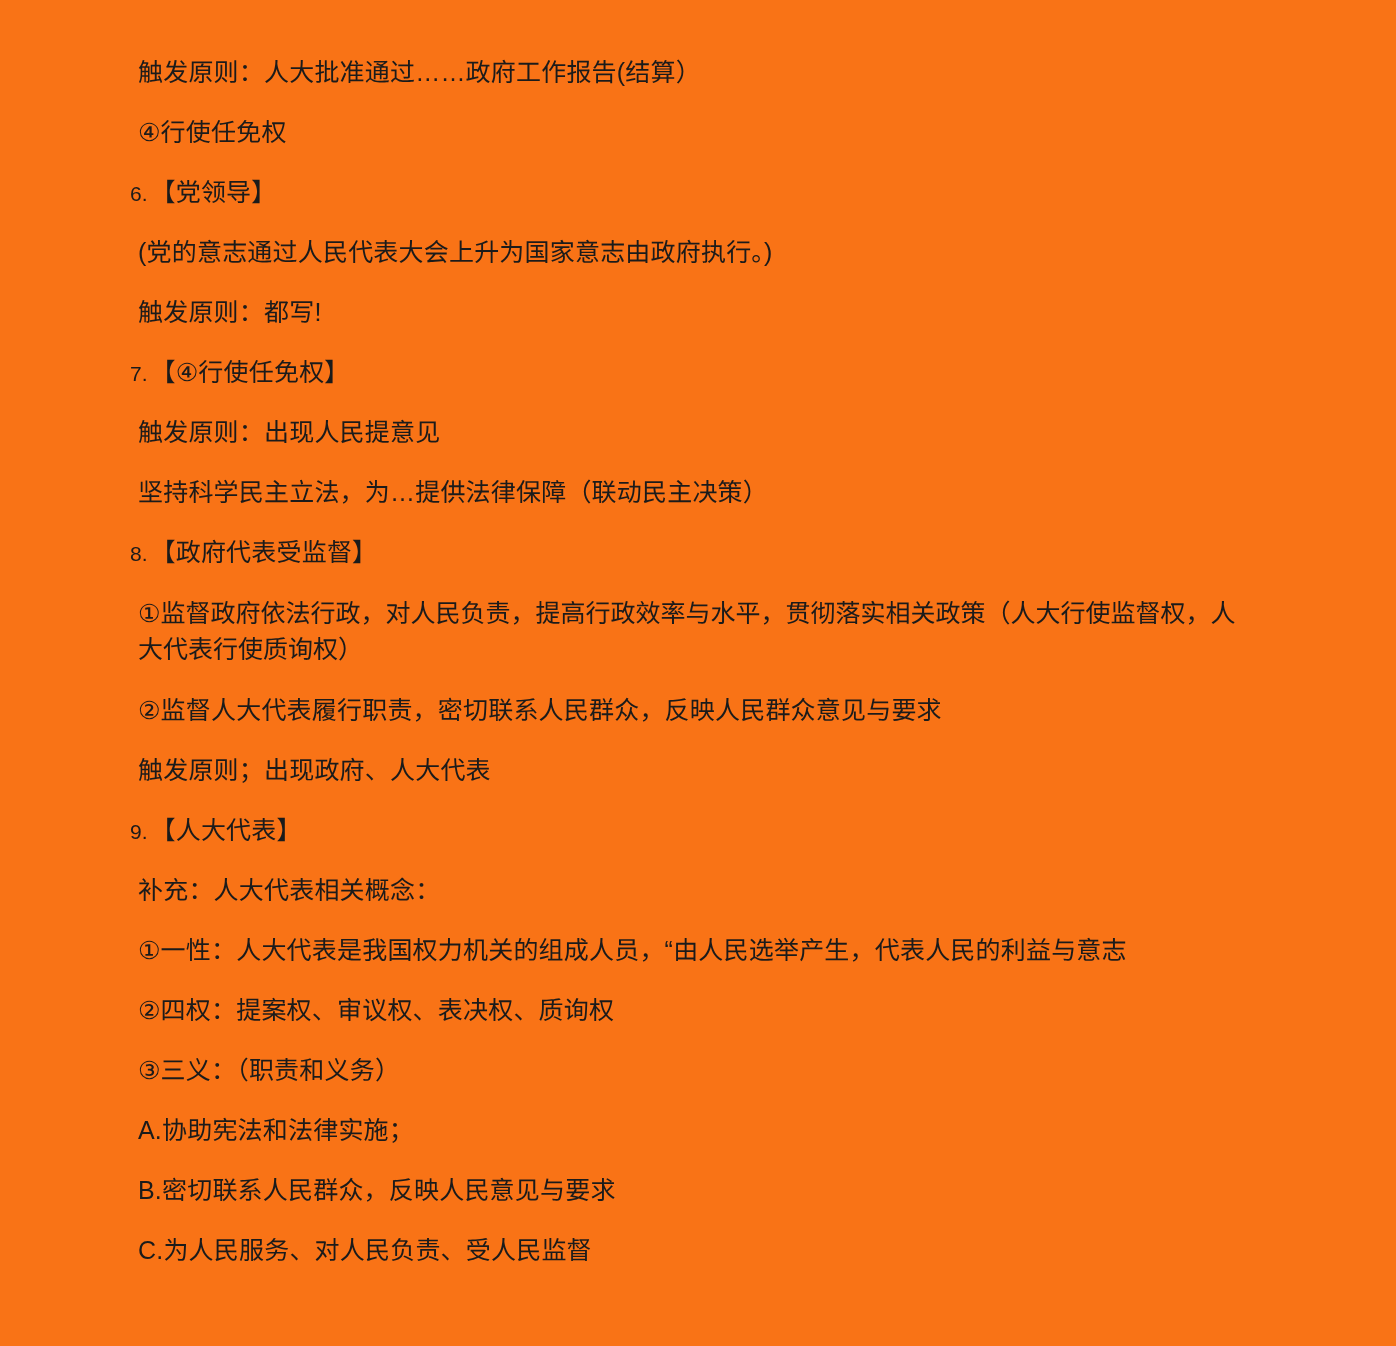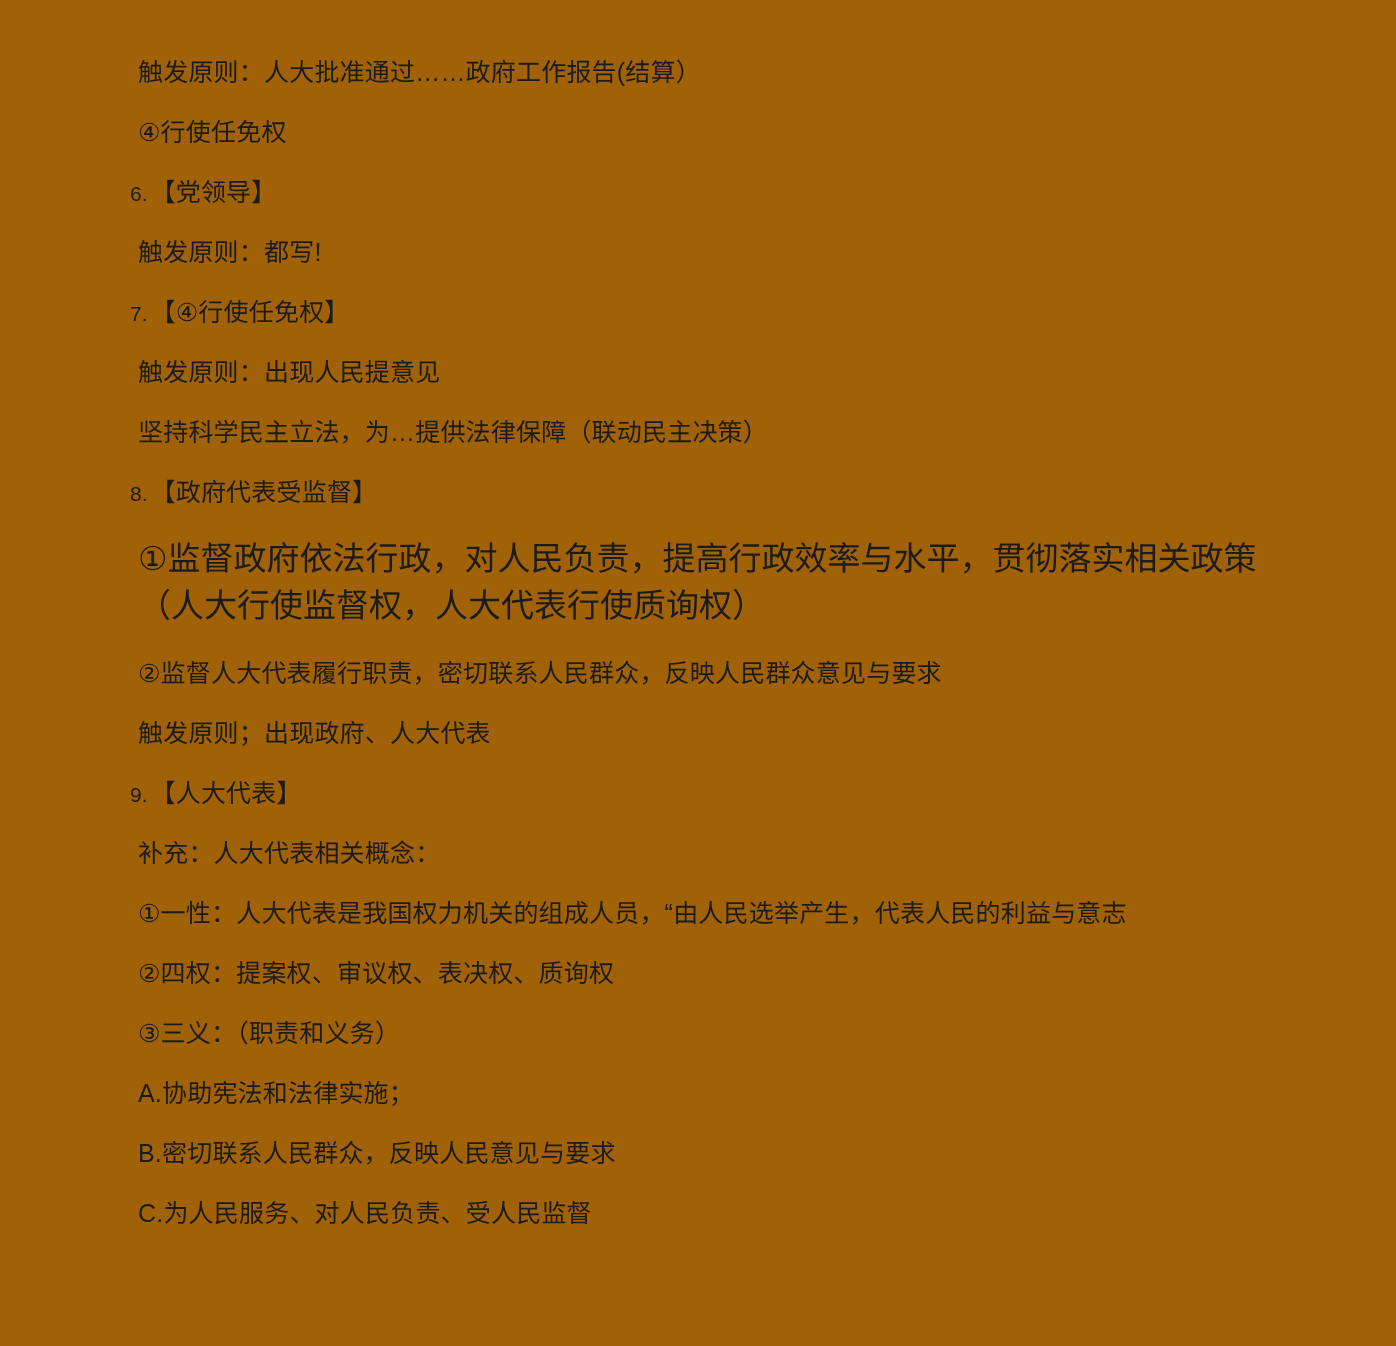--- a/index.html
+++ b/index.html
@@ -13,21 +13,21 @@
     height: 1346px;
     font-family: "Liberation Sans", "DejaVu Sans", sans-serif;
     color: #1b1b1b;
     overflow: hidden;
   }
   .page {
     box-sizing: border-box;
     width: 1396px;
     height: 1346px;
     padding: 56px 130px 0 130px;
-    background: #a16207;
+    background: #f97316;
   }
   .line {
     font-size: 25px;
     line-height: 1.32;
     letter-spacing: 0.2px;
     margin: 0 0 27px 0;
     white-space: pre-wrap;
     word-break: break-word;
   }
   .line.numbered {
@@ -35,40 +35,41 @@
   }
   .num {
     font-size: 21px;
     letter-spacing: 0;
     margin-right: 3px;
   }
   .indent-1 {
     padding-left: 8px;
   }
   .wrap-line {
-    font-size: 33px;
+    font-size: 25px;
     line-height: 1.42;
     margin: 0 0 27px 0;
     padding-left: 8px;
     max-width: 1120px;
     white-space: pre-wrap;
   }
 </style>
 </head>
 <body>
 
 <div class="page">
 
   <p class="line indent-1">触发原则：人大批准通过……政府工作报告(结算）</p>
 
   <p class="line indent-1">④行使任免权</p>
 
   <p class="line numbered"><span class="num">6.</span><span>【党领导】</span></p>
 
 
+  <p class="line indent-1">(党的意志通过人民代表大会上升为国家意志由政府执行。)</p>
 
   <p class="line indent-1">触发原则：都写!</p>
 
   <p class="line numbered"><span class="num">7.</span><span>【④行使任免权】</span></p>
 
   <p class="line indent-1">触发原则：出现人民提意见</p>
 
   <p class="line indent-1">坚持科学民主立法，为…提供法律保障（联动民主决策）</p>
 
   <p class="line numbered"><span class="num">8.</span><span>【政府代表受监督】</span></p>

